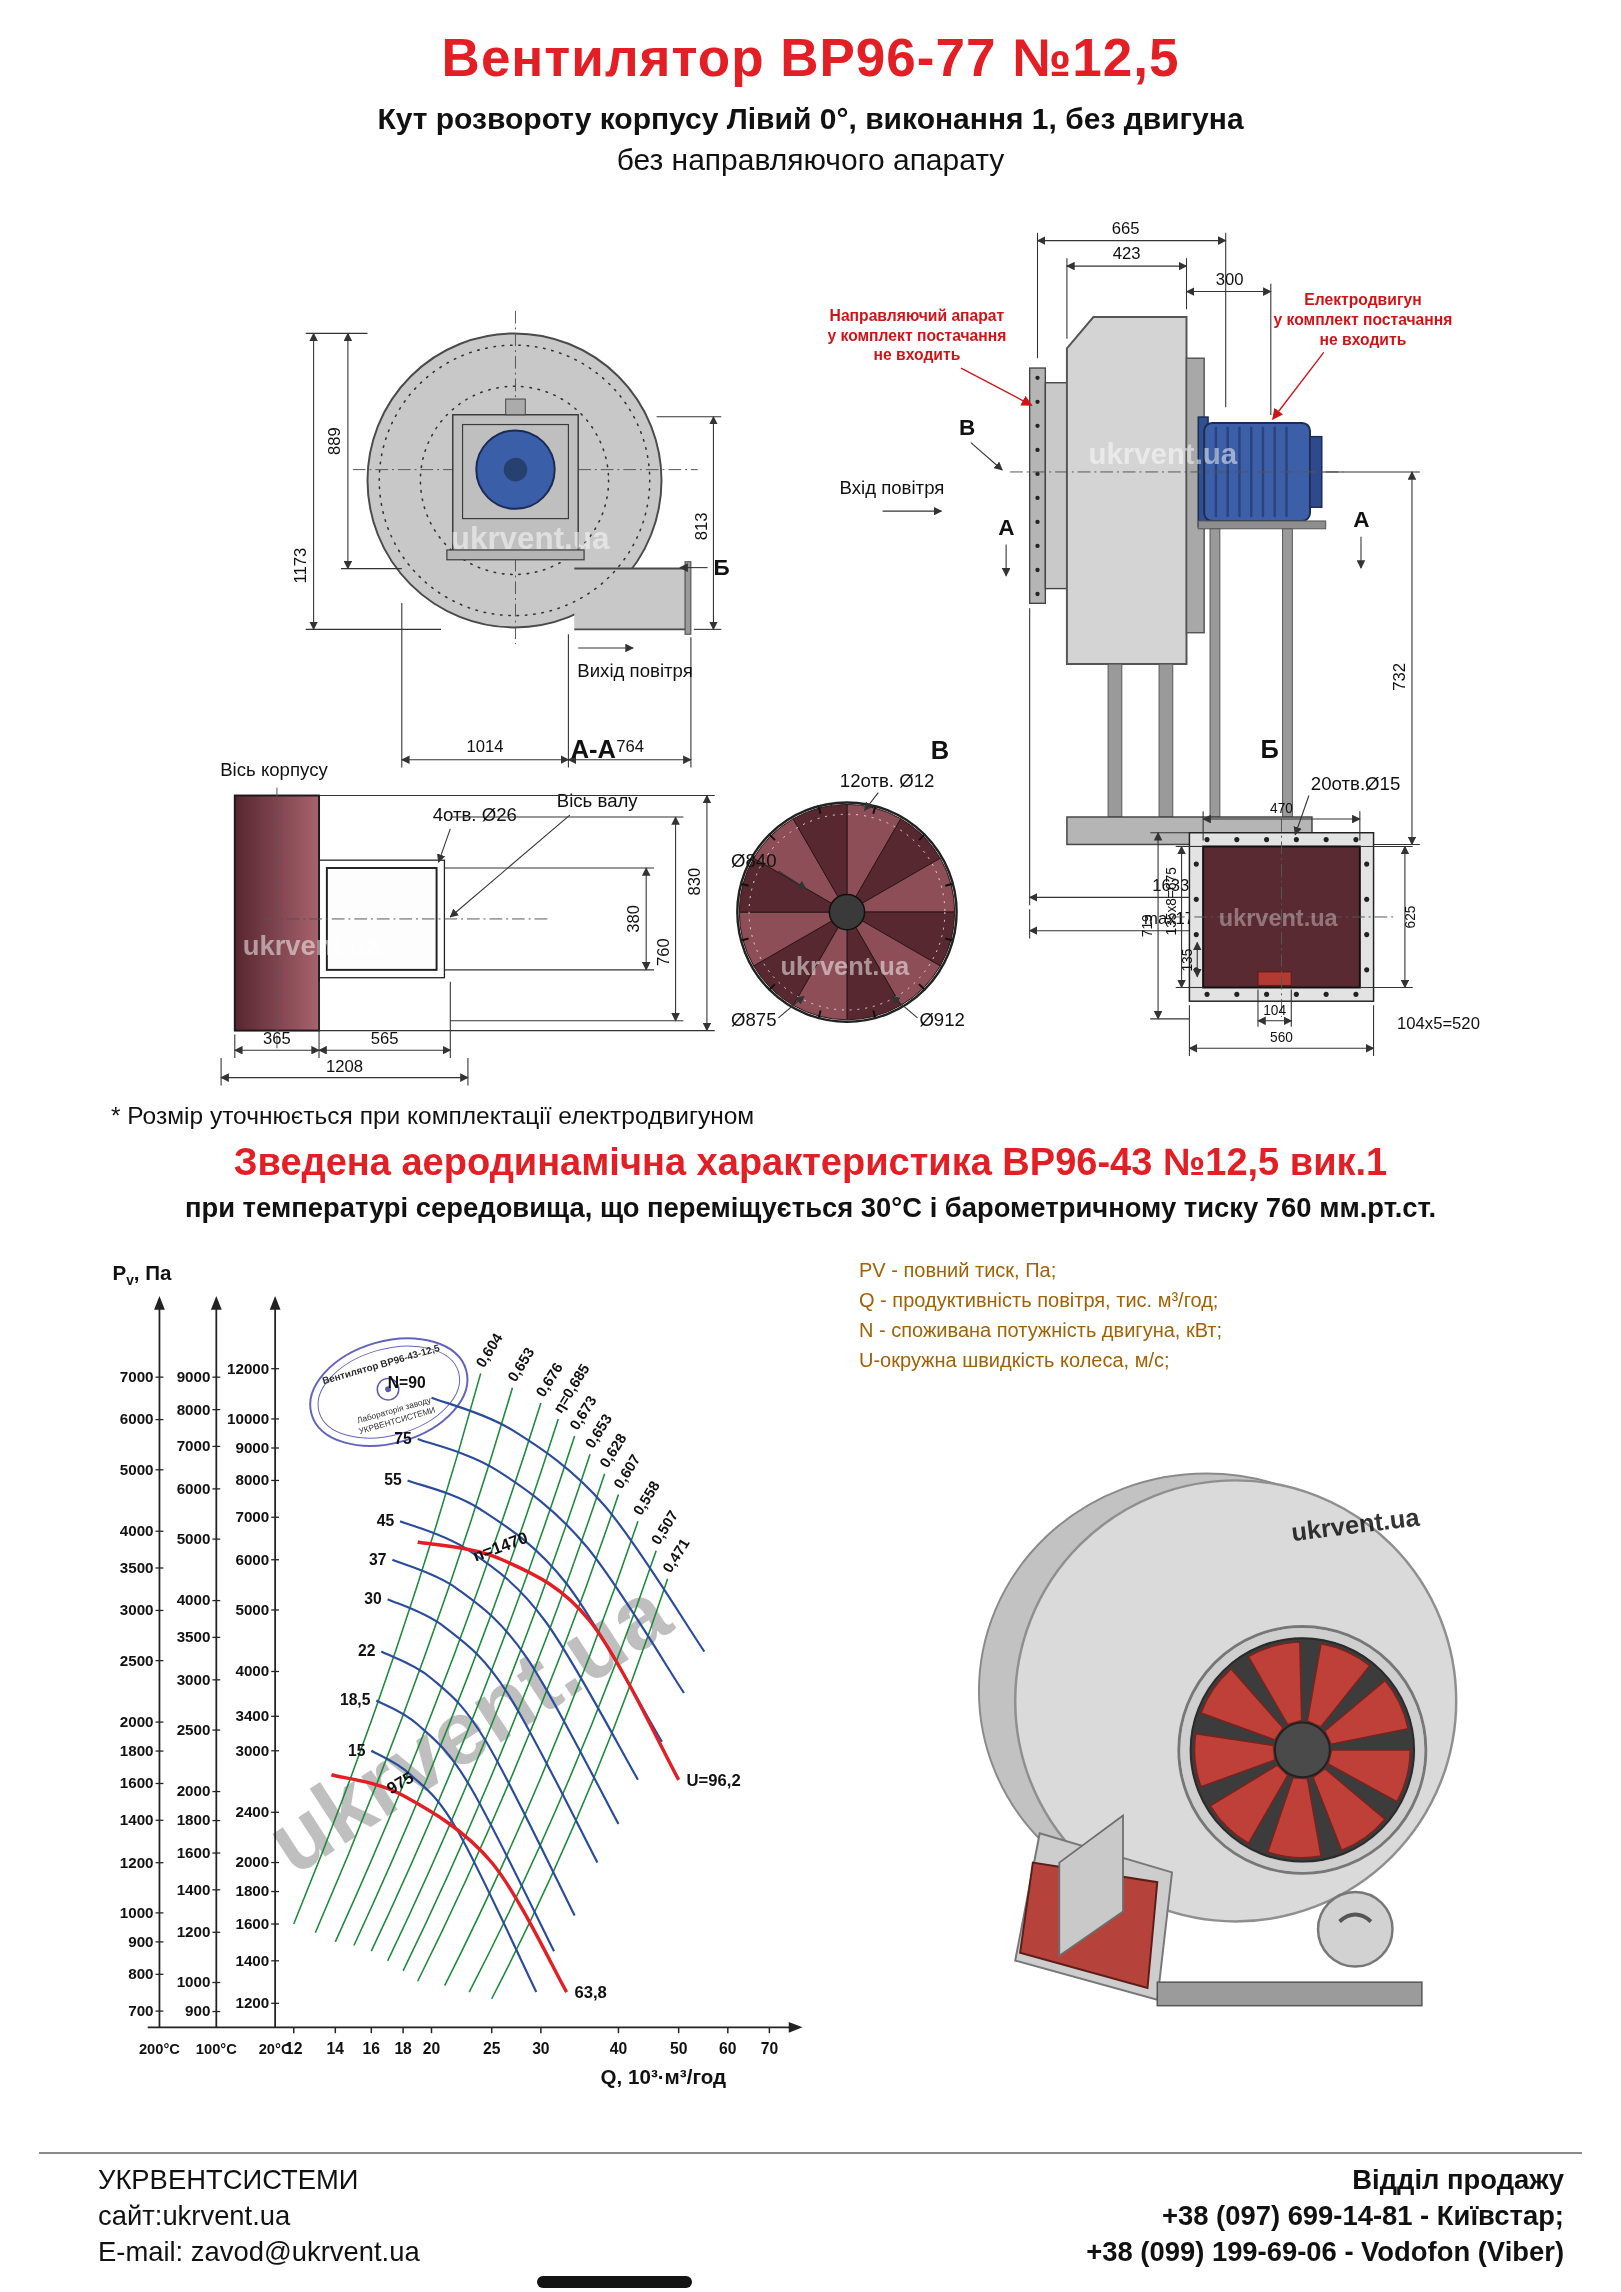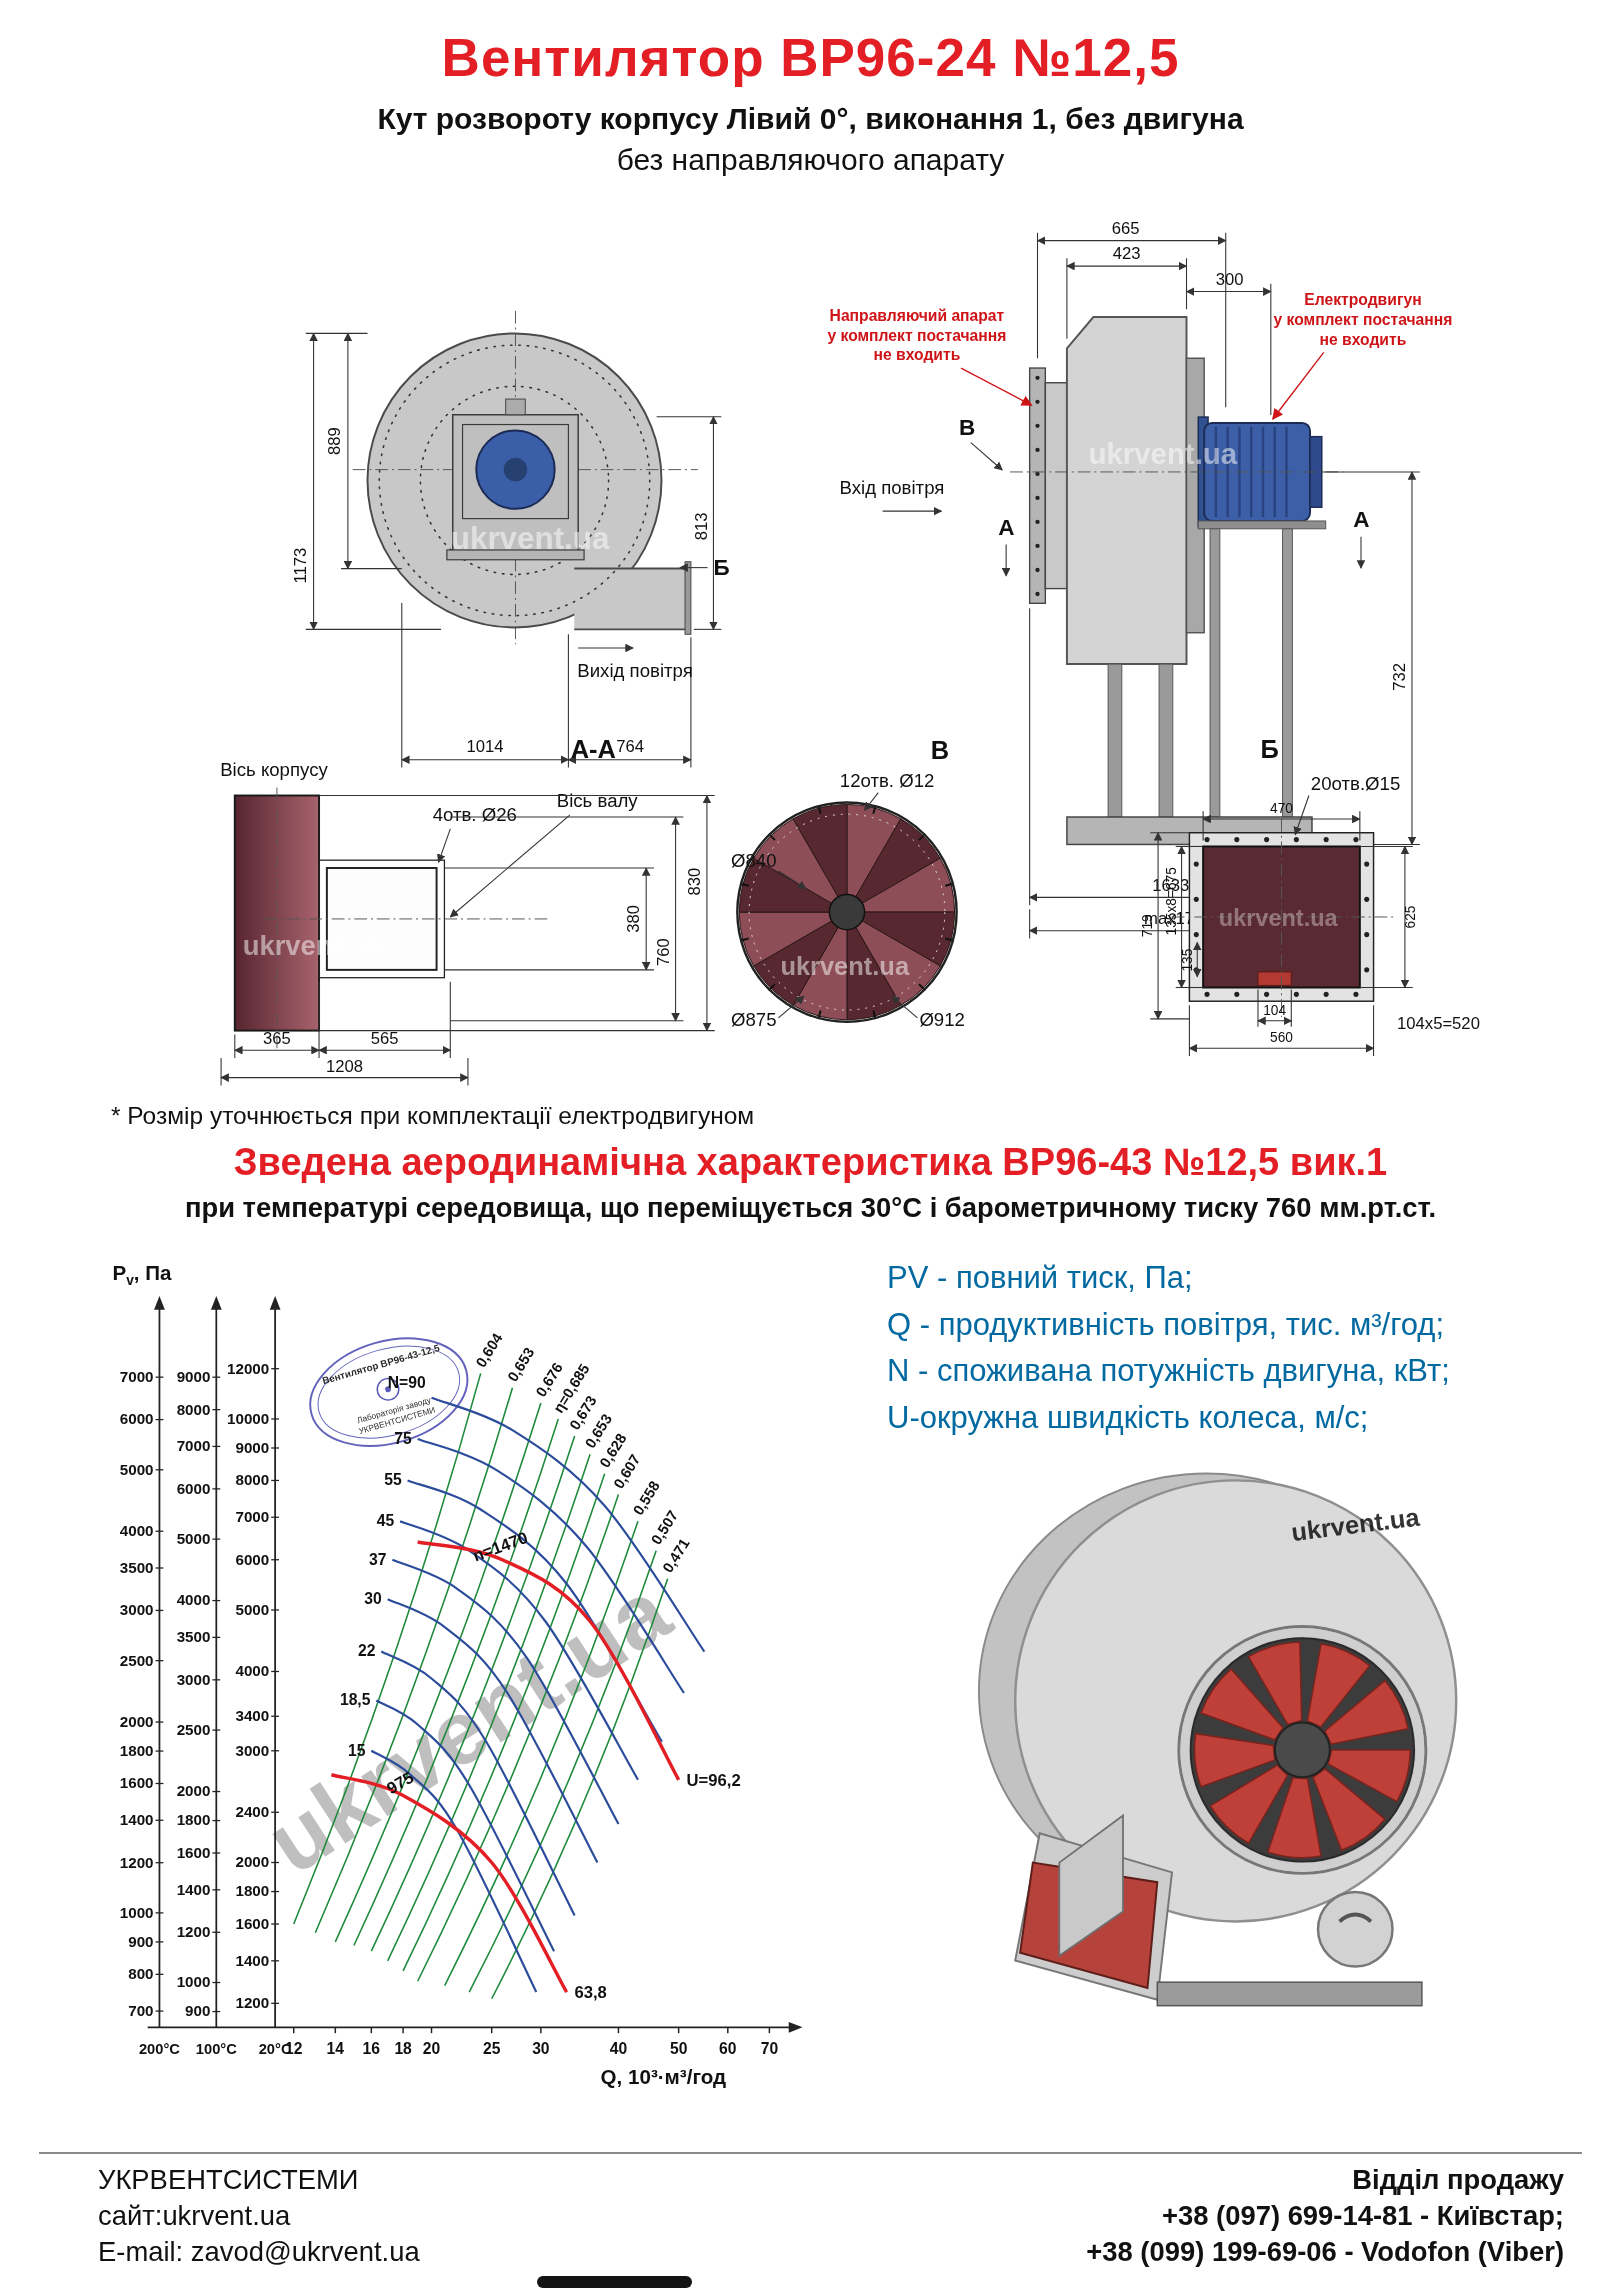--- a/index.html
+++ b/index.html
@@ -9,21 +9,21 @@
     font-family:"Liberation Sans", sans-serif; color:#111;
   }
   .abs { position:absolute; }
   .ctr { left:0; right:0; text-align:center; }
   .page-title { top:27.4px; font-size:53px; font-weight:bold; color:#e31e24; letter-spacing:1px; }
   .page-sub1 { top:102px; font-size:30px; font-weight:bold; color:#111; }
   .page-sub2 { top:143px; font-size:30px; font-weight:normal; color:#111; }
   .footnote { left:103px; top:1102px; font-size:24.5px; color:#111;margin-left:8px; }
   .chart-title { top:1141px; font-size:38px; font-weight:bold; color:#e31e24; }
   .chart-sub { top:1192px; font-size:27.4px; font-weight:bold; color:#111; }
-  .legend { left:887px; top:1255px; width:696px; font-size:31px; line-height:1.5; color:#0369a1; }
+  .legend { left:859px; top:1255px; width:696px; font-size:20px; line-height:1.5; color:#a16207; }
   .footer-rule { left:39px; top:2152px; width:1543px; height:2px; background:#8a8a8a; }
   .footer-left { left:98px; top:2162px; font-size:27.4px; line-height:1.32; }
   .footer-right { right:57px; top:2162px; font-size:27.4px; line-height:1.32; text-align:right; font-weight:600; }
   .page-edge-bar { left:537px; top:2276px; width:155px; height:11.8px; background:#141414; border-radius:5.9px; }
   svg { font-family:"Liberation Sans", sans-serif; }
   svg text { fill:#111; }
   .dim { font-size:17px; }
   .dims { font-size:14px; }
   .lbl { font-size:19px; }
   .ttl { font-size:26px; font-weight:bold; }
@@ -32,21 +32,21 @@
   .wm { font-weight:bold; fill:#ffffff; opacity:.5; }
   .dimline, .ext { stroke:#333; stroke-width:1.1; fill:none; }
   .lead { stroke:#333; stroke-width:1.1; fill:none; }
   .redlead { stroke:#cf1418; stroke-width:1.4; fill:none; }
   .cl { stroke:#555; stroke-width:1; stroke-dasharray:13 4 2 4; fill:none; }
   .edge { stroke:#4a4a4a; stroke-width:2; }
 </style>
 </head>
 <body>
 
-<div class="abs ctr page-title">Вентилятор  ВР96-24 №12,5</div>
+<div class="abs ctr page-title">Вентилятор  ВР96-77 №12,5</div>
 <div class="abs ctr page-sub1">Кут розвороту корпусу Лівий 0°, виконання 1, без двигуна</div>
 <div class="abs ctr page-sub2">без направляючого апарату</div>
 
 <svg class="abs" style="left:245px;top:250px" width="490" height="549" viewBox="0 0 500 560">
   <defs>
     <marker id="da" viewBox="0 0 10 10" refX="9" refY="5" markerWidth="8" markerHeight="8" orient="auto-start-reverse">
       <path d="M0,0 L10,5 L0,10 z" fill="#333"></path>
     </marker>
     <marker id="dar" viewBox="0 0 10 10" refX="9" refY="5" markerWidth="8" markerHeight="8" orient="auto-start-reverse">
       <path d="M0,0 L10,5 L0,10 z" fill="#cf1418"></path>

